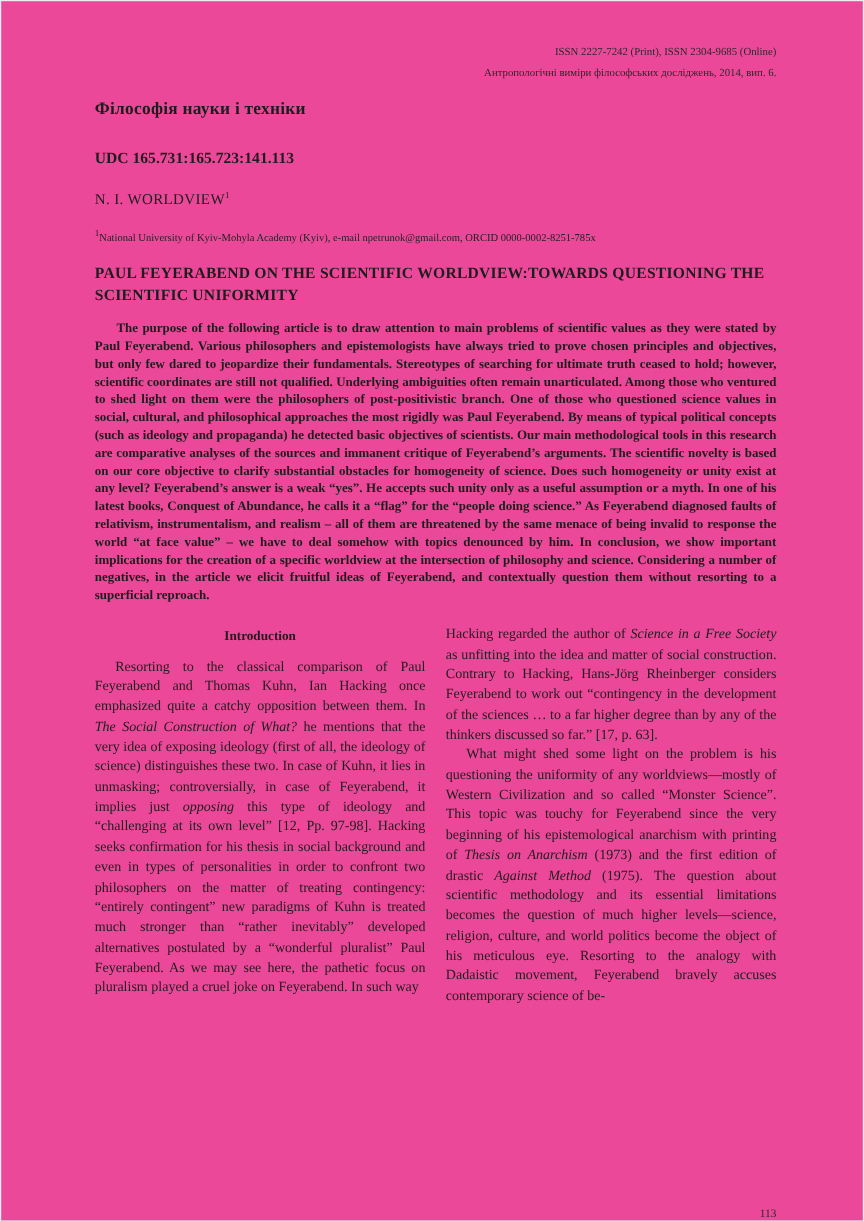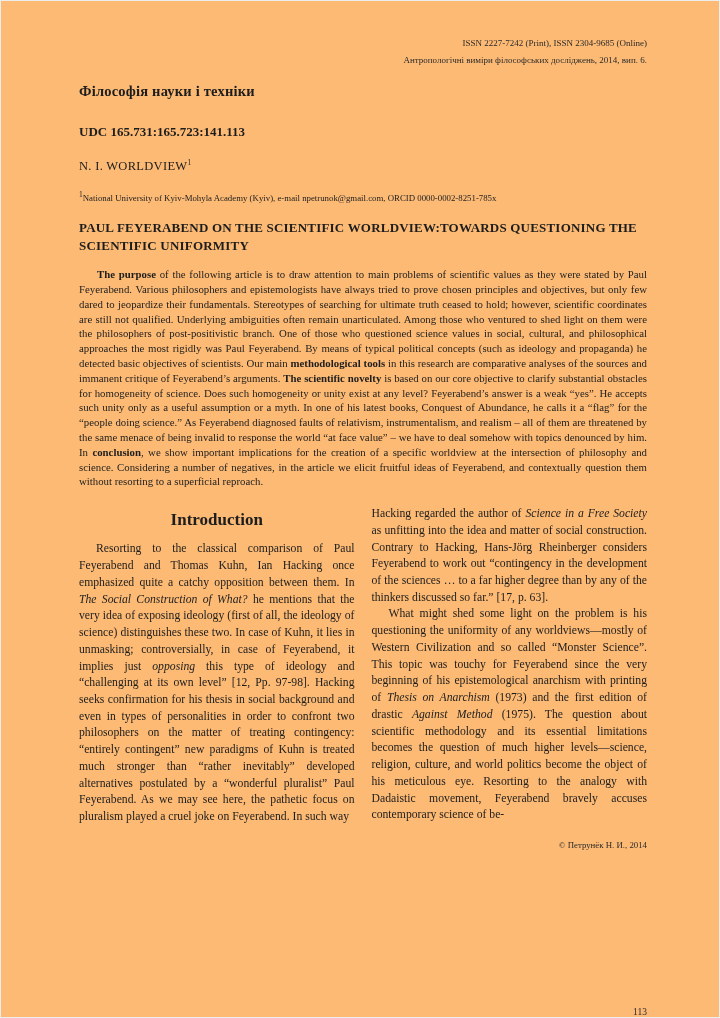--- a/index.html
+++ b/index.html
@@ -1,43 +1,43 @@
 <!DOCTYPE html>
 <html><head>
 <meta charset="utf-8">
 <style>
   html, body { margin: 0; padding: 0; background: #ffffff; }
   .page {
     position: relative;
     width: 720px;
     min-height: 1018px;
     box-sizing: border-box;
-    background: #fdba74;
+    background: #ec4899;
     border: 1px solid #ededed;
     padding: 34px 72px 0 78px;
     display: flex;
     flex-direction: column;
     font-family: "Liberation Serif", "DejaVu Serif", serif;
     color: #1d1d1d;
   }
   .meta { text-align: right; font-size: 9px; line-height: 1.9; color: #2a2a2a; }
   .section-title { margin-top: 14px; font-size: 14.5px; font-weight: bold; letter-spacing: 0.2px; }
   .udc { margin-top: 24px; font-size: 13px; font-weight: bold; }
   .author { margin-top: 18px; font-size: 12.5px; letter-spacing: 0.3px; }
   .author sup, .affiliation sup { font-size: 7.5px; }
   .affiliation { margin-top: 16px; font-size: 8.8px; color: #222; }
   .article-title { margin: 16px 0 0 0; font-size: 13px; font-weight: bold; line-height: 1.35; letter-spacing: 0.2px; }
   .abstract, .keywords {
     margin: 0; font-size: 10.8px; line-height: 1.37; text-align: justify; text-indent: 18px;
   }
-  .abstract { margin-top: 13px; }
+  .abstract { margin-top: 13px; font-weight: bold; }
   .it { font-style: italic; }
   .columns { margin-top: 17px; display: flex; gap: 17px; }
   .col { flex: 1; min-width: 0; font-size: 11.7px; line-height: 1.43; text-align: justify; }
-  .intro-heading { font-size: 17px; font-weight: bold; text-align: center; margin: 2px 0 9px 0; }
+  .intro-heading { font-size: 11px; font-weight: bold; text-align: center; margin: 2px 0 9px 0; }
   .cpara { margin: 0; text-indent: 17px; }
   .cpara.no-indent { text-indent: 0; }
   .copyright { margin-top: 15px; text-align: right; font-size: 8.8px; color: #2a2a2a; }
   .page-footer { margin-top: auto; text-align: right; font-size: 9.5px; color: #2a2a2a; }
 </style>
 </head>
 <body>
 
 <div class="page">
 
@@ -62,20 +62,19 @@
   <div class="columns">
 
     <div class="col">
       <h2 class="intro-heading">Introduction</h2>
       <p class="cpara"><span>Resorting to the classical comparison of Paul Feyerabend and Thomas Kuhn, Ian Hacking once emphasized quite a catchy opposition between them. In </span><span class="it">The Social Construction of What?</span><span> he mentions that the very idea of exposing ideology (first of all, the ideology of science) distinguishes these two. In case of Kuhn, it lies in unmasking; controversially, in case of Feyerabend, it implies just </span><span class="it">opposing</span><span> this type of ideology and “challenging at its own level” [12, Pp. 97-98]. Hacking seeks confirmation for his thesis in social background and even in types of personalities in order to confront two philosophers on the matter of treating contingency: “entirely contingent” new paradigms of Kuhn is treated much stronger than “rather inevitably” developed alternatives postulated by a “wonderful pluralist” Paul Feyerabend. As we may see here, the pathetic focus on pluralism played a cruel joke on Feyerabend. In such way</span></p>
     </div>
 
     <div class="col">
       <p class="cpara no-indent"><span>Hacking regarded the author of </span><span class="it">Science in a Free Society</span><span> as unfitting into the idea and matter of social construction. Contrary to Hacking, Hans-Jörg Rheinberger considers Feyerabend to work out “contingency in the development of the sciences … to a far higher degree than by any of the thinkers discussed so far.” [17, p. 63].</span></p>
       <p class="cpara"><span>What might shed some light on the problem is his questioning the uniformity of any worldviews—mostly of Western Civilization and so called “Monster Science”. This topic was touchy for Feyerabend since the very beginning of his epistemological anarchism with printing of </span><span class="it">Thesis on Anarchism</span><span> (1973) and the first edition of drastic </span><span class="it">Against Method</span><span> (1975). The question about scientific methodology and its essential limitations becomes the question of much higher levels—science, religion, culture, and world politics become the object of his meticulous eye. Resorting to the analogy with Dadaistic movement, Feyerabend bravely accuses contemporary science of be-</span></p>
-      <div class="copyright">© Петрунёк Н. И., 2014</div>
     </div>
 
   </div>
 
   <footer class="page-footer"><span>113</span></footer>
 
 </div>
 
 </body></html>

